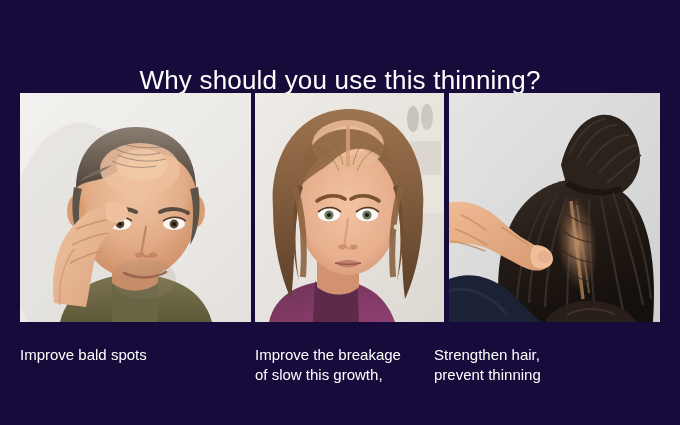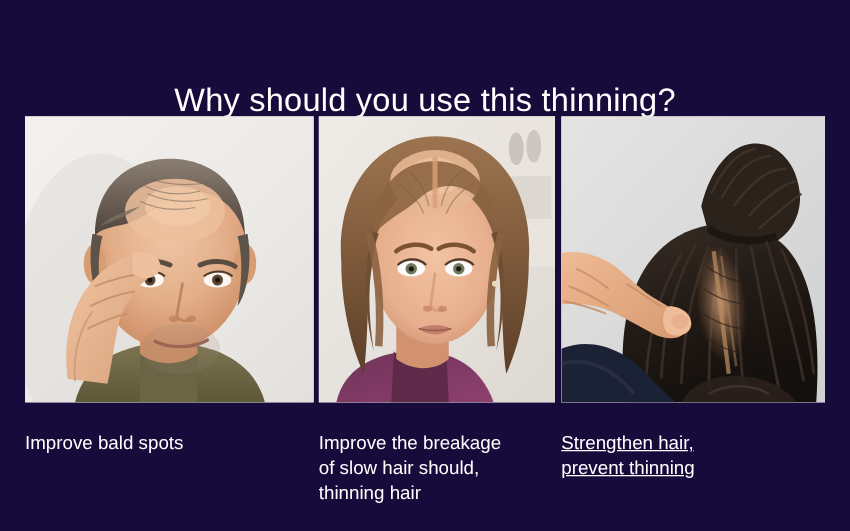--- a/index.html
+++ b/index.html
@@ -65,21 +65,21 @@
     color: #ffffff;
     font-size: 15px;
     font-weight: 400;
     line-height: 20px;
     text-align: left;
     font-family: "Liberation Sans", sans-serif;
     margin-top: 12px;
   }
   #caption-1 { left: 20px;  width: 231px; }
   #caption-2 { left: 255px; width: 189px; }
-  #caption-3 { left: 449px; width: 211px; text-decoration: underline; }
+  #caption-3 { left: 434px; width: 211px; }
   .caption .cap-line { display: block; }
 </style>
 </head>
 <body>
 
 <div id="slide">
 
   <h1 id="title">Why should you use this thinning?</h1>
 
   <div id="panels">
@@ -345,22 +345,21 @@
     </div>
 
   </div>
 
   <div class="caption" id="caption-1">
     <span class="cap-line">Improve bald spots</span>
   </div>
 
   <div class="caption" id="caption-2">
     <span class="cap-line">Improve the breakage</span>
-    <span class="cap-line">of slow hair should,</span>
-    <span class="cap-line">thinning hair</span>
+    <span class="cap-line">of slow this growth,</span>
   </div>
 
   <div class="caption" id="caption-3">
     <span class="cap-line">Strengthen hair,</span>
     <span class="cap-line">prevent thinning</span>
   </div>
 
 </div>
 
 </body></html>

